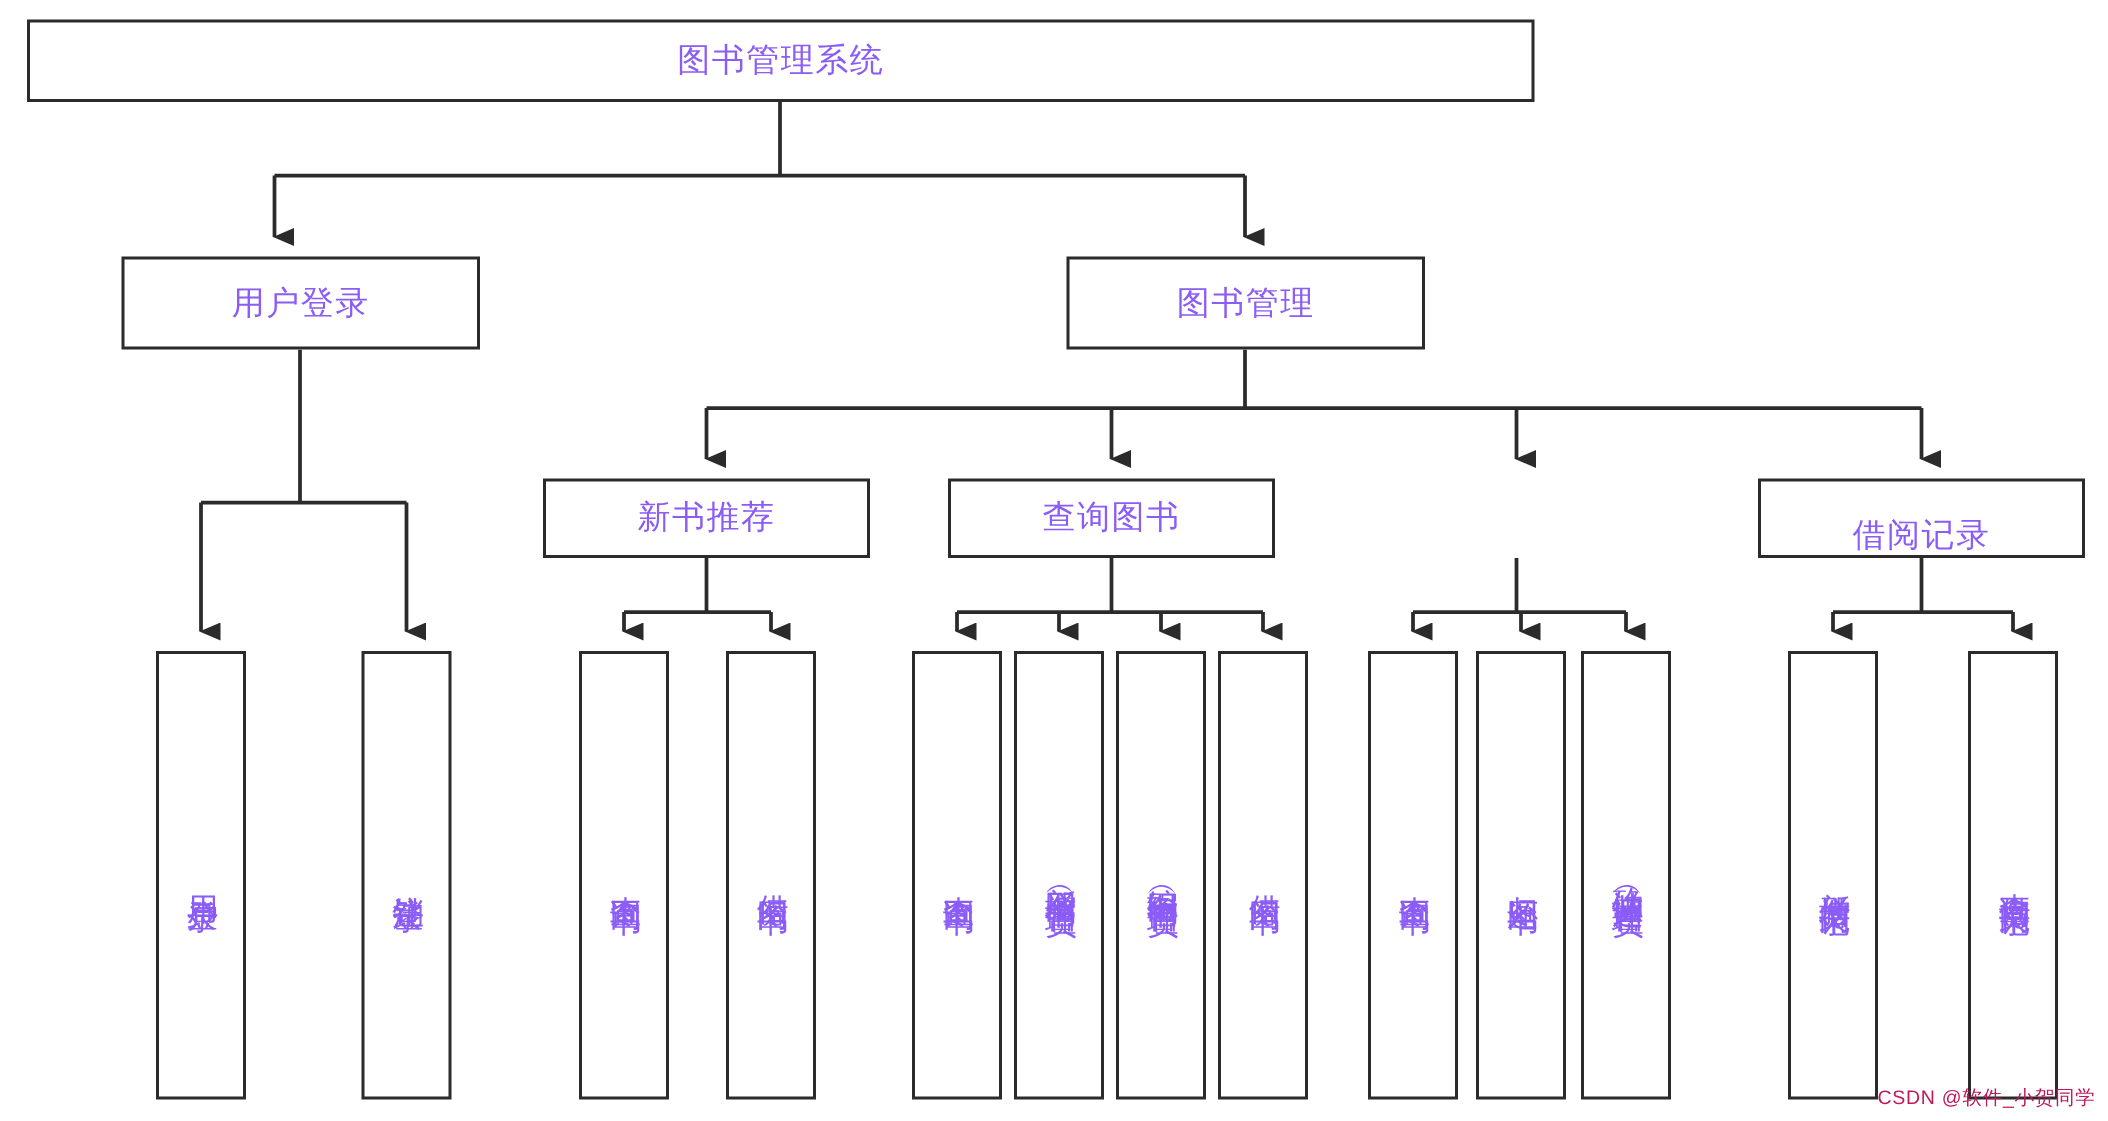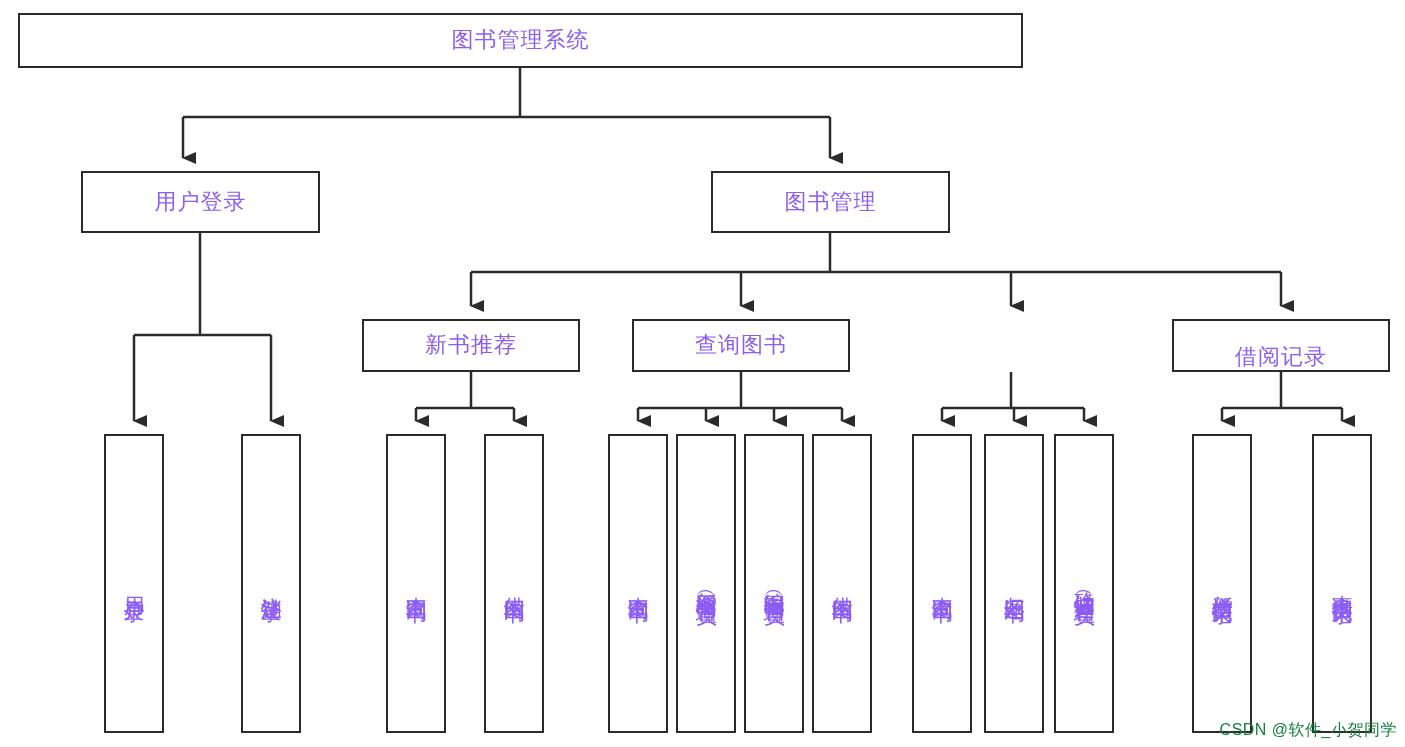--- a/index.html
+++ b/index.html
@@ -56,22 +56,22 @@
   }
   .node.vert .vtext {
     writing-mode: vertical-rl;
     text-orientation: upright;
     display: block;
   }
   #watermark {
     position: absolute;
     right: 8px;
     bottom: 6px;
-    font-size: 16px;
-    color: #15803d;
+    font-size: 13px;
+    color: #be185d;
     white-space: nowrap;
     letter-spacing: 0.5px;
   }
 </style>
 </head>
 <body>
 
 <div id="canvas">
 
   <svg id="edges" viewBox="0 0 1405 747" width="1405" height="747" xmlns="http://www.w3.org/2000/svg">

